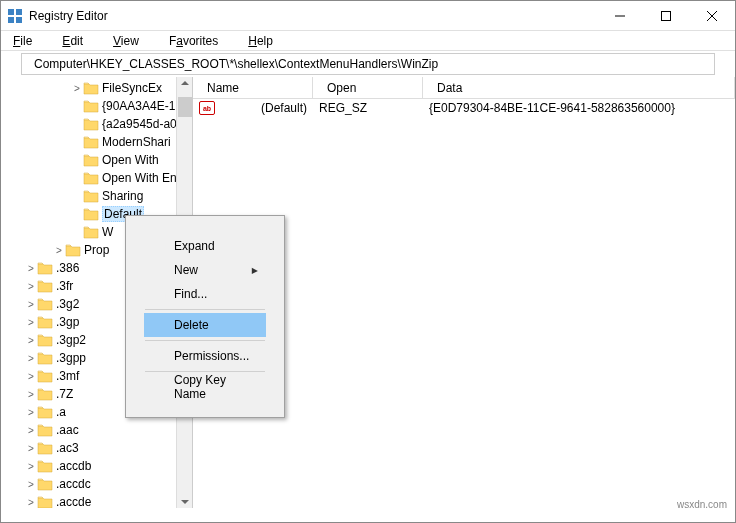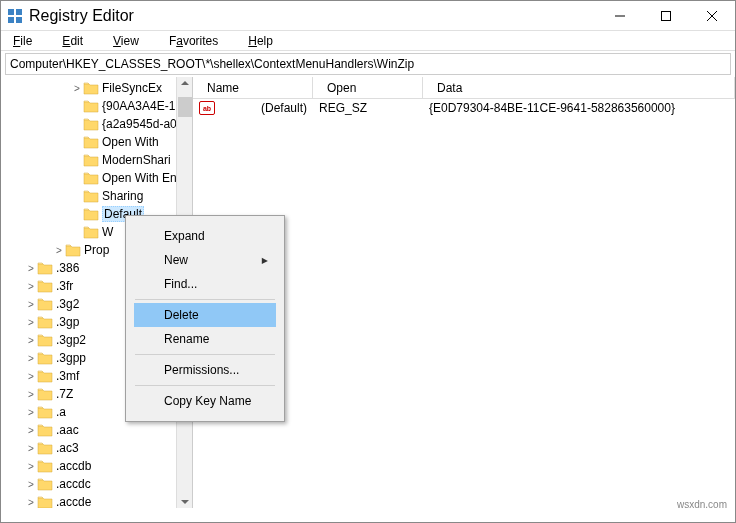--- a/index.html
+++ b/index.html
@@ -1,46 +1,46 @@
 <!DOCTYPE html>
 <html><head>
 <meta charset="utf-8">
 <style>
 * { box-sizing: border-box; margin: 0; padding: 0; font-family: "Segoe UI", Tahoma, sans-serif; font-size: 12px; }
 body { width: 736px; height: 523px; background: #fff; border: 1px solid #888; position: relative; overflow: hidden; }
 .titlebar { height: 30px; display: flex; align-items: center; padding-left: 6px; border-bottom: 1px solid #e0e0e0; }
 .app-icon { width: 16px; height: 16px; margin-right: 6px; }
-.title-text { flex: 1; font-size: 16px; }
+.title-text { flex: 1; font-size: 12px; }
 .win-btns { display: flex; }
 .win-btn { width: 46px; height: 30px; display: flex; align-items: center; justify-content: center; }
 .win-btn svg { width: 10px; height: 10px; }
 .menubar { height: 20px; display: flex; align-items: center; padding: 0 6px; gap: 18px; border-bottom: 1px solid #e0e0e0; }
 .menubar span { padding: 2px 6px; }
 .menubar span u { text-decoration: underline; }
-.addressbar { height: 22px; border: 1px solid #ccc; margin: 2px 4px; display: flex; align-items: center; padding: 0 4px; font-size: 12px; }
+.addressbar { height: 22px; border: 1px solid #ccc; margin: 2px 20px; display: flex; align-items: center; padding: 0 12px; font-size: 12px; }
 .content { display: flex; height: calc(523px - 30px - 20px - 26px - 16px); }
 .tree-pane { width: 192px; border-right: 1px solid #ccc; overflow: hidden; position: relative; padding: 2px 0; }
 .tree-scroll { width: 16px; height: 100%; position: absolute; right: 0; top: 0; background: #f0f0f0; border-left: 1px solid #ddd; }
 .scroll-thumb { width: 14px; height: 20px; background: #ccc; margin: 20px auto 0; }
 .tree { padding-left: 4px; }
 .tree-item { display: flex; align-items: center; height: 18px; white-space: nowrap; overflow: hidden; }
 .expander { width: 12px; display: inline-flex; justify-content: center; color: #666; font-size: 10px; }
 .folder-icon { width: 16px; height: 14px; margin-right: 3px; flex-shrink: 0; }
 .tree-label { font-size: 12px; }
 .tree-label.selected { background: #cce8ff; border: 1px dotted #99d1ff; padding: 0 1px; }
 .indent-2 { padding-left: 48px; }
 .indent-3 { padding-left: 66px; }
 .indent-ext { padding-left: 20px; }
 .list-pane { flex: 1; position: relative; }
 .list-header { display: flex; border-bottom: 1px solid #ddd; height: 22px; align-items: center; }
 .list-header .col { border-right: 1px solid #ddd; padding: 0 14px; height: 100%; display: flex; align-items: center; font-size: 12px; }
 .list-row { display: flex; height: 18px; align-items: center; padding: 2px 0; }
 .list-row .col { padding: 0 6px; font-size: 12px; gap: 42px; }
 .reg-icon { width: 16px; height: 14px; margin-right: 4px; display: inline-flex; align-items: center; justify-content: center; background: #fff; border: 1px solid #c00; color: #c00; font-size: 7px; font-weight: bold; border-radius: 2px; }
-.context-menu { position: absolute; left: 124px; top: 214px; width: 160px; background: #f0f0f0; border: 1px solid #a0a0a0; box-shadow: 2px 2px 4px rgba(0,0,0,0.3); padding: 8px; z-index: 100; }
+.context-menu { position: absolute; left: 124px; top: 214px; width: 160px; background: #f0f0f0; border: 1px solid #a0a0a0; box-shadow: 2px 2px 4px rgba(0,0,0,0.3); padding: 18px; z-index: 100; }
 .context-menu .mitem { height: 24px; display: flex; align-items: center; padding: 0 24px 0 30px; font-size: 12px; position: relative; }
 .context-menu .mitem.highlighted { background: #90c8f6; }
 .context-menu .mitem.has-sub::after { content: "▶"; position: absolute; right: 8px; font-size: 8px; color: #333; }
 .context-menu .sep { height: 1px; background: #d0d0d0; margin: 3px 1px; }
 .footer { position: absolute; bottom: 12px; right: 8px; font-size: 10px; color: #888; }
 </style>
 </head>
 <body>
 
 <div class="titlebar">
@@ -112,29 +112,29 @@
             <path d="M1 3 L1 2 L5 2 L6 3" fill="#ffe49a" stroke="#d4a838" stroke-width="0.5"></path>
           </svg>
           <span class="tree-label ">{a2a9545d-a0</span>
         </div>
         <div class="tree-item indent-3">
           <span class="expander"></span>
           <svg class="folder-icon" viewBox="0 0 16 14">
             <path d="M1 3 L6 3 L7 4 L15 4 L15 13 L1 13 Z" fill="#ffd86b" stroke="#d4a838" stroke-width="0.5"></path>
             <path d="M1 3 L1 2 L5 2 L6 3" fill="#ffe49a" stroke="#d4a838" stroke-width="0.5"></path>
           </svg>
+          <span class="tree-label ">ModernShari</span>
+        </div>
+        <div class="tree-item indent-3">
+          <span class="expander"></span>
+          <svg class="folder-icon" viewBox="0 0 16 14">
+            <path d="M1 3 L6 3 L7 4 L15 4 L15 13 L1 13 Z" fill="#ffd86b" stroke="#d4a838" stroke-width="0.5"></path>
+            <path d="M1 3 L1 2 L5 2 L6 3" fill="#ffe49a" stroke="#d4a838" stroke-width="0.5"></path>
+          </svg>
           <span class="tree-label ">Open With</span>
-        </div>
-        <div class="tree-item indent-3">
-          <span class="expander"></span>
-          <svg class="folder-icon" viewBox="0 0 16 14">
-            <path d="M1 3 L6 3 L7 4 L15 4 L15 13 L1 13 Z" fill="#ffd86b" stroke="#d4a838" stroke-width="0.5"></path>
-            <path d="M1 3 L1 2 L5 2 L6 3" fill="#ffe49a" stroke="#d4a838" stroke-width="0.5"></path>
-          </svg>
-          <span class="tree-label ">ModernShari</span>
         </div>
         <div class="tree-item indent-3">
           <span class="expander"></span>
           <svg class="folder-icon" viewBox="0 0 16 14">
             <path d="M1 3 L6 3 L7 4 L15 4 L15 13 L1 13 Z" fill="#ffd86b" stroke="#d4a838" stroke-width="0.5"></path>
             <path d="M1 3 L1 2 L5 2 L6 3" fill="#ffe49a" stroke="#d4a838" stroke-width="0.5"></path>
           </svg>
           <span class="tree-label ">Open With En</span>
         </div>
         <div class="tree-item indent-3">
@@ -311,20 +311,19 @@
       </div>
   </div>
 </div>
 
 <div class="context-menu">
   <div class="mitem">Expand</div>
   <div class="mitem has-sub">New</div>
   <div class="mitem">Find...</div>
   <div class="sep"></div>
   <div class="mitem highlighted">Delete</div>
-  <div class="mitem">Rename</div>
   <div class="sep"></div>
   <div class="mitem">Permissions...</div>
   <div class="sep"></div>
   <div class="mitem">Copy Key Name</div>
 </div>
 
 <div class="footer">wsxdn.com</div>
 
 </body></html>

